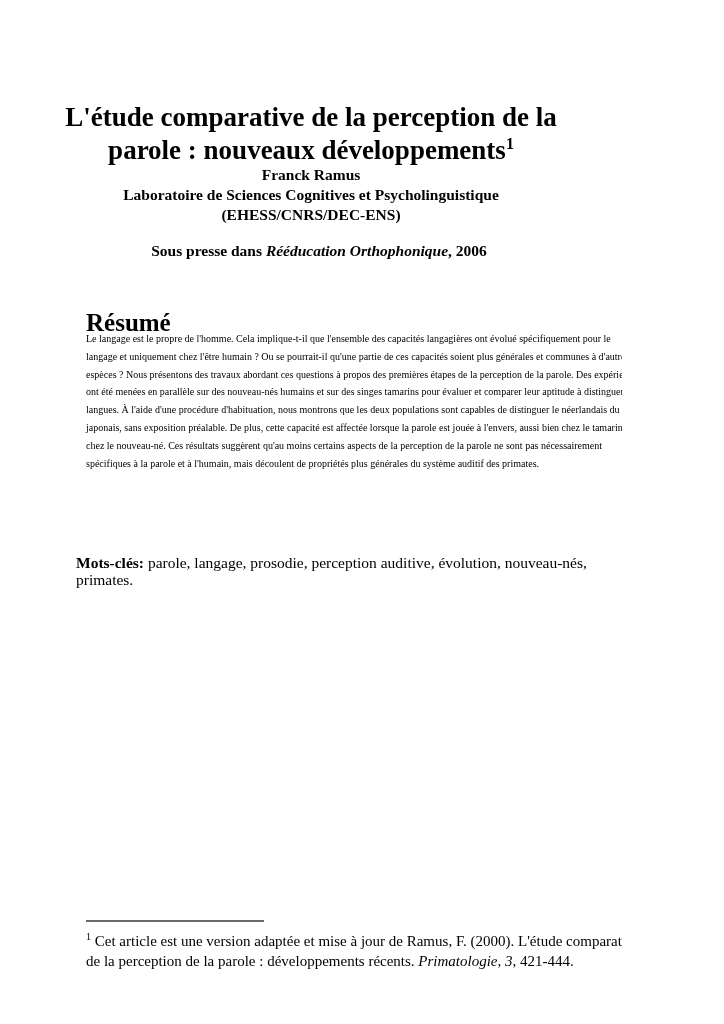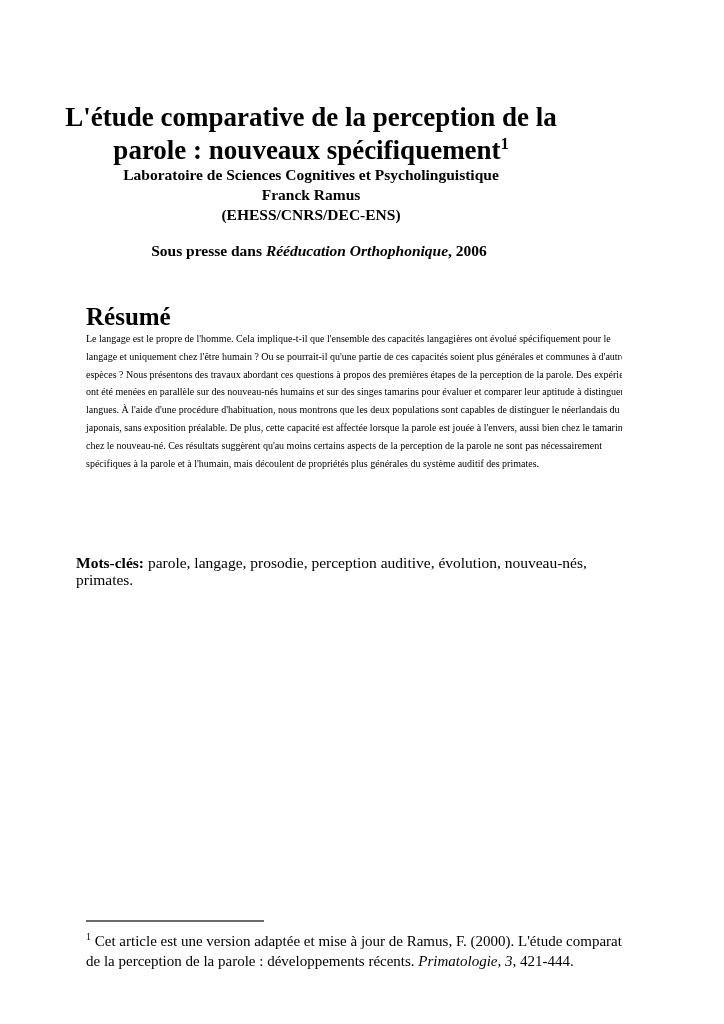--- a/index.html
+++ b/index.html
@@ -45,21 +45,21 @@
     top: 242px;
     left: 0;
     right: 0;
     text-align: center;
     font-size: 15.5px;
     font-weight: bold;
     padding-left: 16px;
   }
   .section-heading {
     position: absolute;
-    top: 282px;
+    top: 288px;
     left: 86px;
     font-size: 25px;
     font-weight: bold;
   }
   .abstract {
     position: absolute;
     top: 320px;
     left: 86px;
     width: 556px;
     font-size: 10px;
@@ -92,26 +92,26 @@
     font-size: 10px;
   }
 </style>
 </head>
 <body>
 
 <div class="page">
 
   <h1 class="paper-title">
     <span>L'étude comparative de la perception de la</span><br>
-    <span>parole : nouveaux spécifiquement</span><sup>1</sup>
+    <span>parole : nouveaux développements</span><sup>1</sup>
   </h1>
 
   <div class="byline">
+    <div>Franck Ramus</div>
     <div>Laboratoire de Sciences Cognitives et Psycholinguistique</div>
-    <div>Franck Ramus</div>
     <div>(EHESS/CNRS/DEC-ENS)</div>
   </div>
 
   <div class="in-press">
     <span>Sous presse dans </span><i>Rééducation Orthophonique</i><span>, 2006</span>
   </div>
 
   <h2 class="section-heading">Résumé</h2>
 
   <p class="abstract">Le langage est le propre de l'homme. Cela implique-t-il que l'ensemble des capacités langagières ont évolué spécifiquement pour le langage et uniquement chez l'être humain ? Ou se pourrait-il qu'une partie de ces capacités soient plus générales et communes à d'autres espèces ? Nous présentons des travaux abordant ces questions à propos des premières étapes de la perception de la parole. Des expériences ont été menées en parallèle sur des nouveau-nés humains et sur des singes tamarins pour évaluer et comparer leur aptitude à distinguer des langues. À l'aide d'une procédure d'habituation, nous montrons que les deux populations sont capables de distinguer le néerlandais du japonais, sans exposition préalable. De plus, cette capacité est affectée lorsque la parole est jouée à l'envers, aussi bien chez le tamarin que chez le nouveau-né. Ces résultats suggèrent qu'au moins certains aspects de la perception de la parole ne sont pas nécessairement spécifiques à la parole et à l'humain, mais découlent de propriétés plus générales du système auditif des primates.</p>

